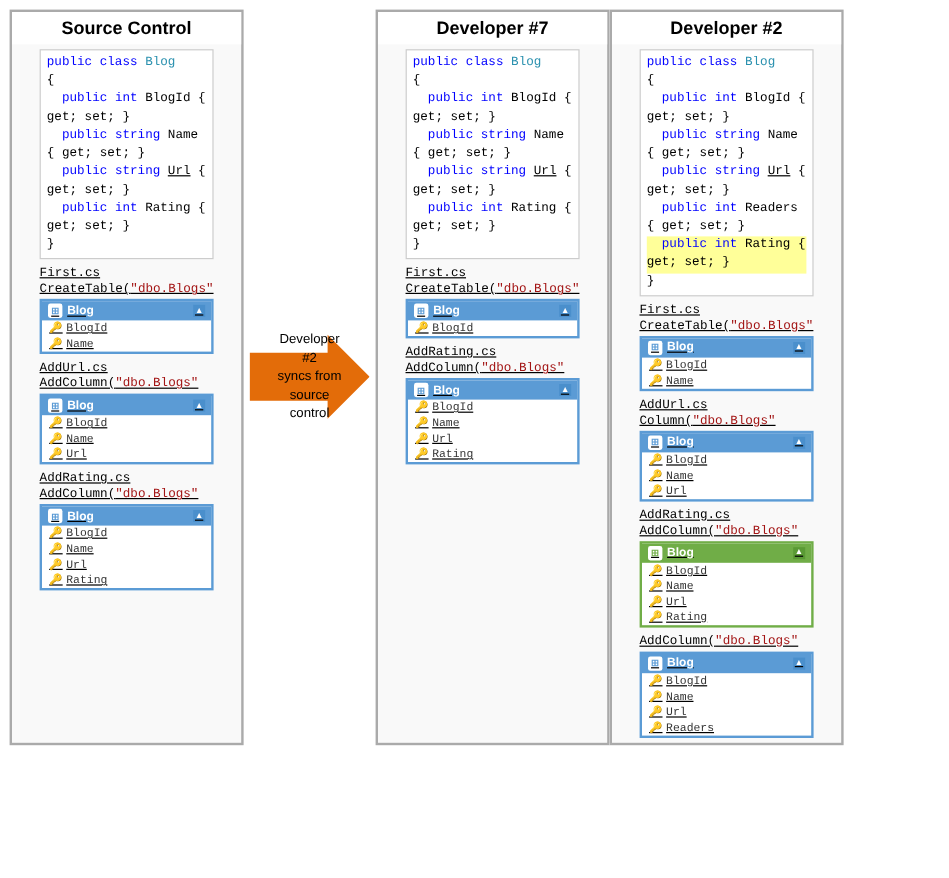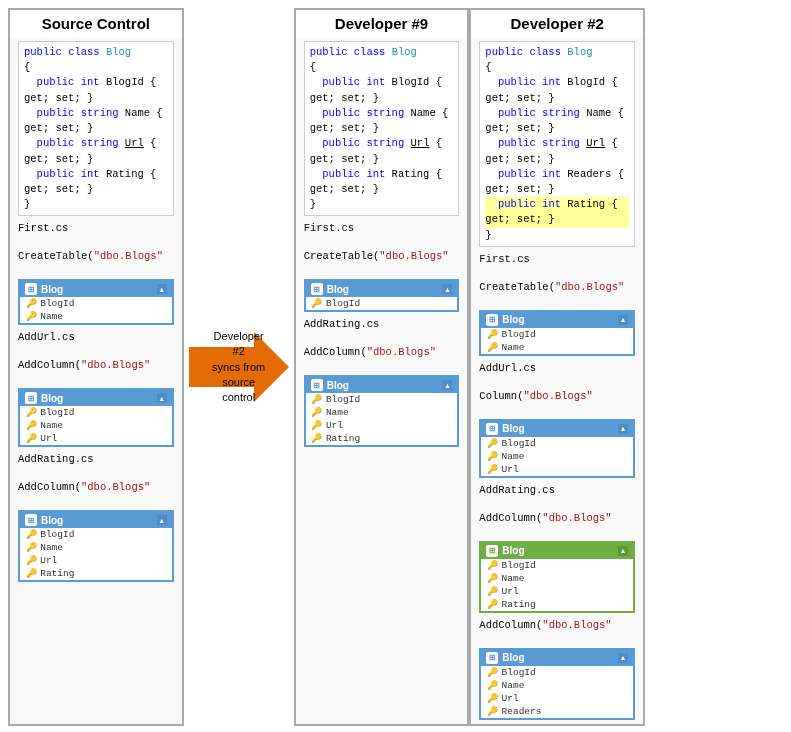--- a/index.html
+++ b/index.html
@@ -32,21 +32,21 @@
       text-align: center;
       font-family: Arial, sans-serif;
       font-size: 15px;
       font-weight: bold;
       padding: 5px 4px;
       background: #fff;
       color: #000;
     }
 
     .column-content {
-      padding: 4px 8px;
+      padding: 4px 23px;
       display: flex;
       flex-direction: column;
       gap: 6px;
     }
 
     
     .code-block {
       background: #fff;
       border: 1px solid #ccc;
       padding: 3px 5px;
@@ -56,21 +56,22 @@
     }
 
     .kw { color: #00f; }
     .type { color: #2b91af; }
     .underline { text-decoration: underline; }
 
     
     .migration-group {
       display: flex;
       flex-direction: column;
-      gap: 16px;
+      gap: 1px;
+      text-decoration: underline;
     }
 
     .migration-filename {
       font-size: 10.5px;
       color: #000;
       background: none;
     }
 
     .migration-method {
       font-size: 10.5px;
@@ -258,21 +259,21 @@
   </div>
 
   <div class="arrow-column">
     <svg class="big-arrow" viewBox="0 0 100 80" xmlns="http://www.w3.org/2000/svg">
       <polygon points="0,20 65,20 65,5 100,40 65,75 65,60 0,60" fill="#e36c09" stroke="none"></polygon>
     </svg>
     <div class="arrow-label">Developer #2<br>syncs from<br>source control</div>
   </div>
 
   <div class="column">
-    <div class="column-header">Developer #9</div>
+    <div class="column-header">Developer #7</div>
     <div class="column-content">
 
       <div class="code-block">
         <div><span class="kw">public</span> <span class="kw">class</span> <span class="type">Blog</span></div>
         <div>{</div>
         <div>&nbsp;&nbsp;<span class="kw">public</span> <span class="kw">int</span> BlogId { get; set; }</div>
         <div>&nbsp;&nbsp;<span class="kw">public</span> <span class="kw">string</span> Name { get; set; }</div>
         <div>&nbsp;&nbsp;<span class="kw">public</span> <span class="kw">string</span> <span class="underline">Url</span> { get; set; }</div>
         <div>&nbsp;&nbsp;<span class="kw">public</span> <span class="kw">int</span> Rating { get; set; }</div>
         <div>}</div>

